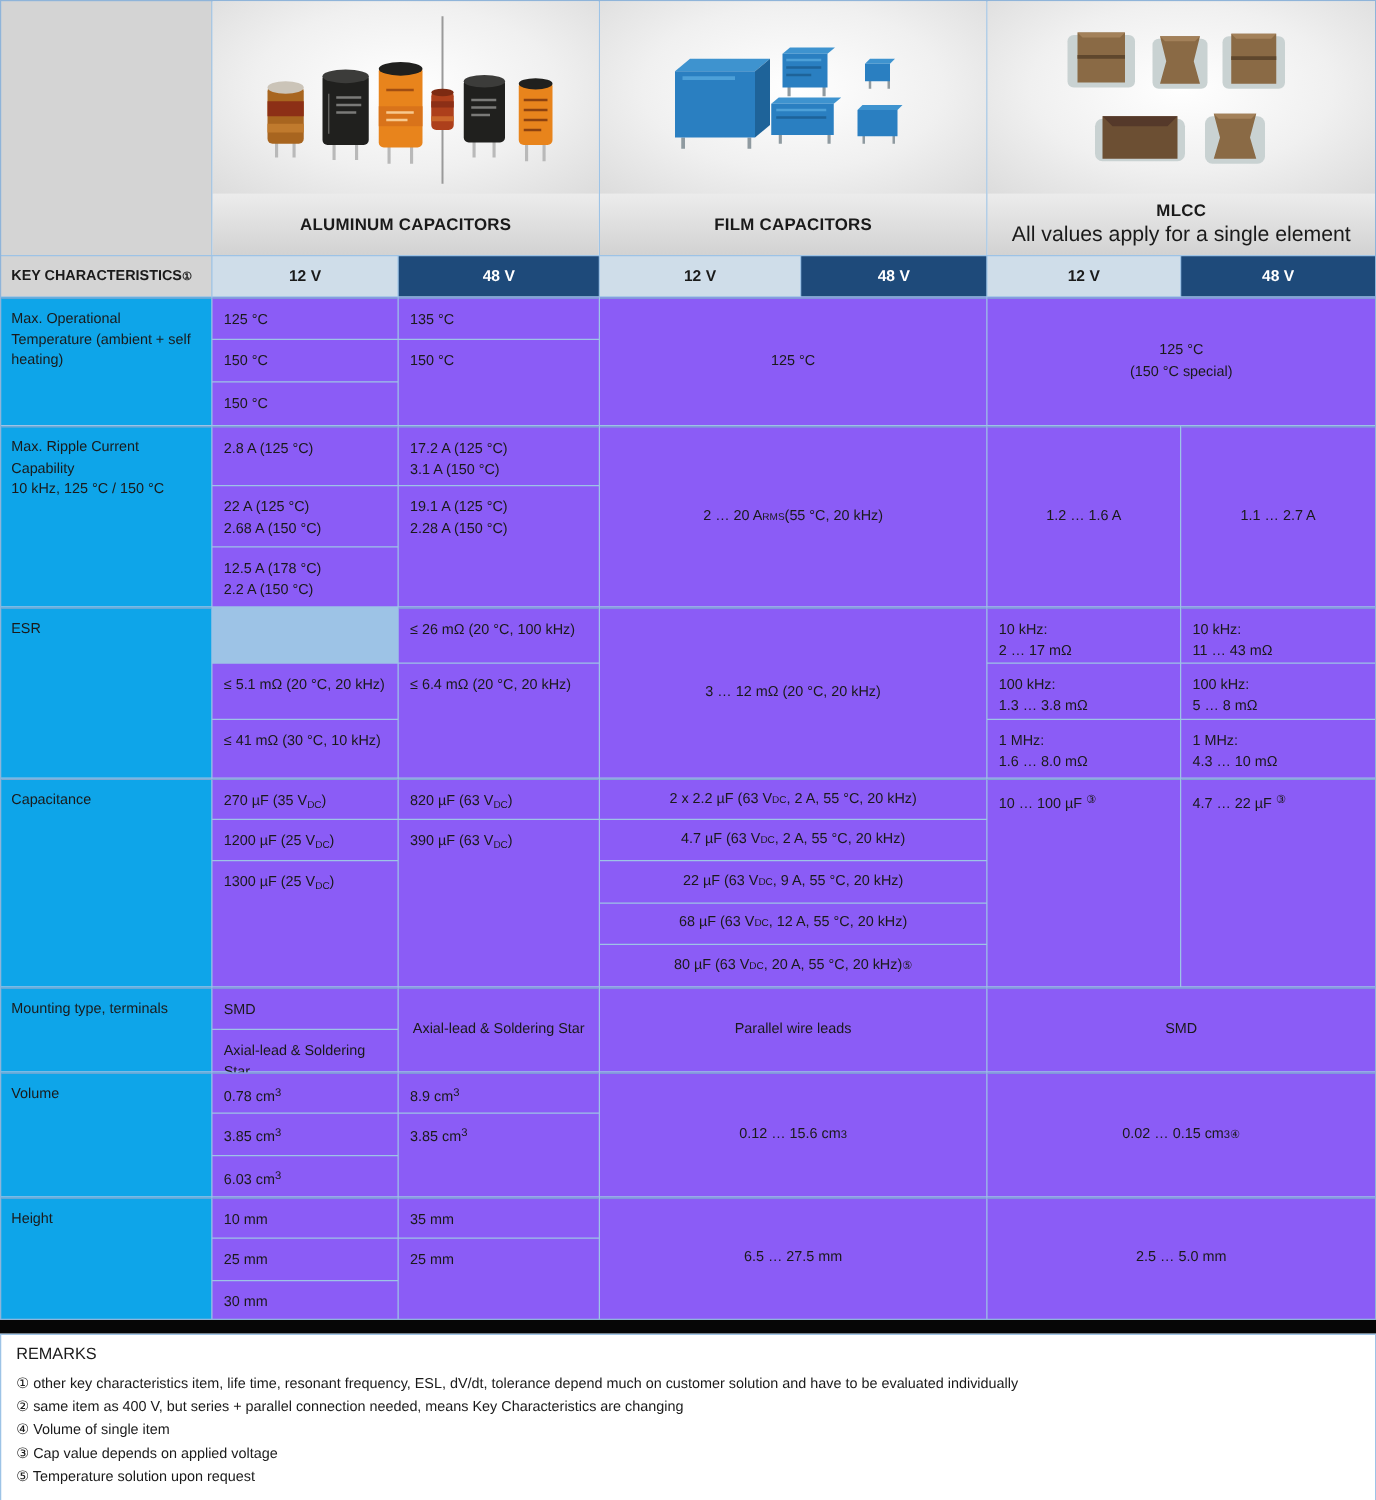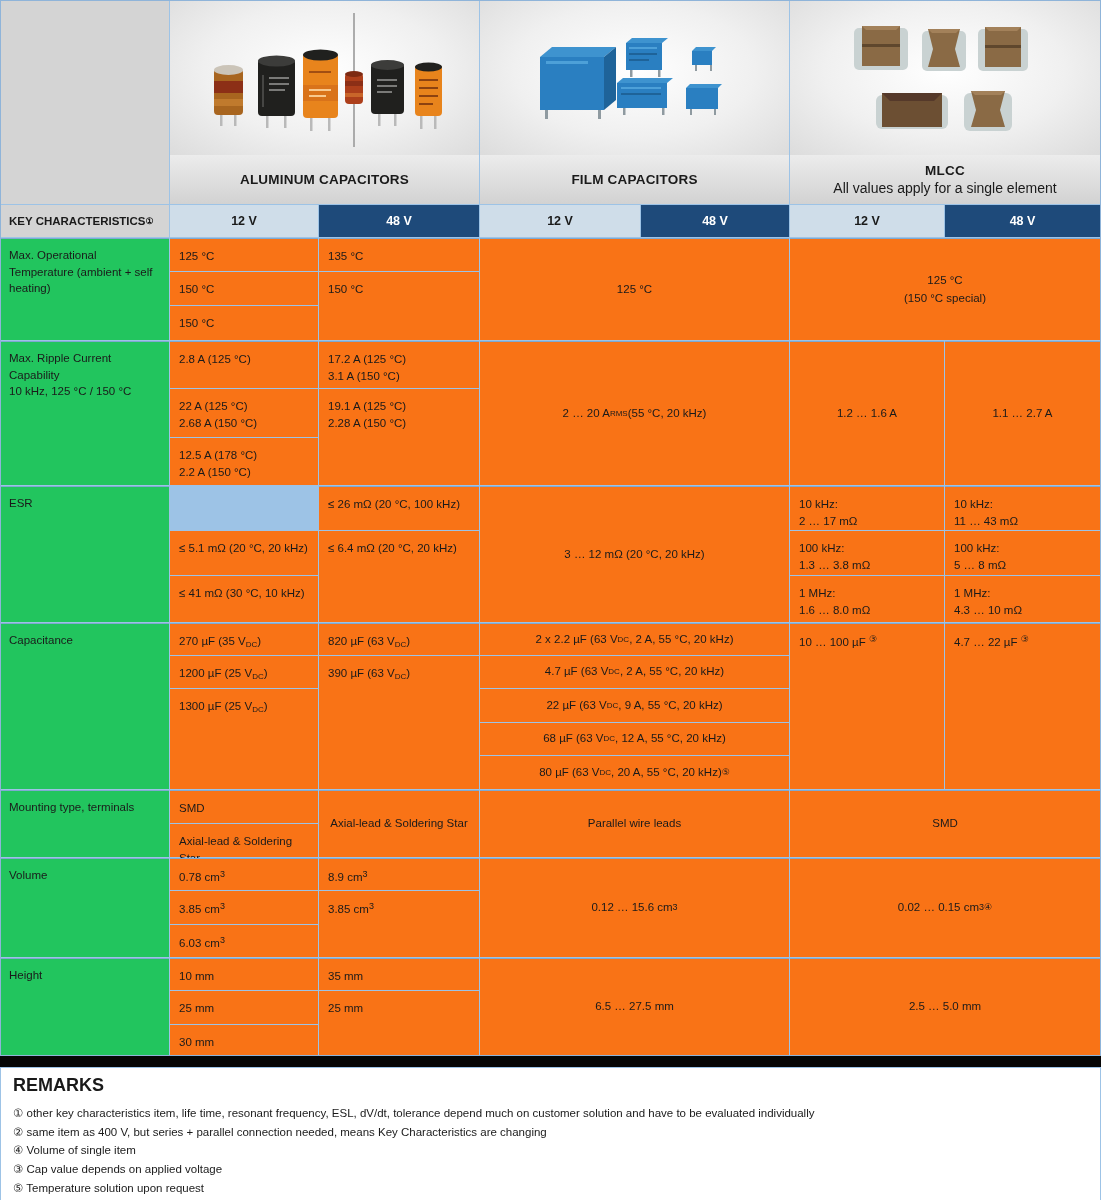--- a/index.html
+++ b/index.html
@@ -29,39 +29,39 @@
     background: radial-gradient(ellipse at 50% 45%, #ffffff 0%, #f0f0f0 55%, #dcdcdc 100%);
     display: flex; align-items: center; justify-content: center;
   }
   .caption {
     flex: 1;
     background: linear-gradient(#ececec, #d2d2d2);
     display: flex; flex-direction: column; align-items: center; justify-content: center;
     gap: 2px;
   }
   .caption .title { font-weight: bold; font-size: 13.5px; letter-spacing: .2px; }
-  .caption .subtitle { font-size: 14px; }
+  .caption .subtitle { font-size: 17px; }
 
   .hcell {
     display: flex; align-items: center; justify-content: center;
     font-weight: bold; font-size: 12.5px;
   }
   .hcell.grey { background: #d4d4d4; justify-content: flex-start; padding-left: 8px; font-size: 11.5px; }
   .hcell.v12 { background: #cfdde9; color: #1a1a1a; }
   .hcell.v48 { background: #1e4a7a; color: #ffffff; }
 
   .lbl {
-    background: #22c55e;
+    background: #0ea5e9;
     font-size: 11.5px;
     padding: 8px 8px 4px 8px;
     white-space: pre-line;
     line-height: 1.45;
   }
   .cell {
-    background: #f97316;
+    background: #8b5cf6;
     font-size: 11.5px;
     padding: 9px 6px 4px 9px;
     line-height: 1.5;
     white-space: pre-line;
   }
   .cell.center {
     display: flex; align-items: center; justify-content: center;
     text-align: center; padding: 4px;
   }
   .mt { border-top: 1px solid #7fa9d2; }
@@ -69,21 +69,21 @@
   sup { font-size: 9px; vertical-align: 4px; }
 
   
   .black-bar { width: 1101px; height: 11px; background: #060606; }
   .remarks {
     width: 1101px;
     background: #ffffff;
     border: 1px solid #9dc3e6;
     padding: 7px 12px 12px 12px;
   }
-  .remarks .rtitle { font-weight: bold; font-size: 18px; margin-bottom: 8px; }
+  .remarks .rtitle { font-weight: normal; font-size: 13px; margin-bottom: 8px; }
   .remarks .ritem { font-size: 11.5px; line-height: 1.62; }
 
   svg { display: block; }
 </style>
 </head>
 <body>
 
 <div class="page">
   <div class="grid">
 

